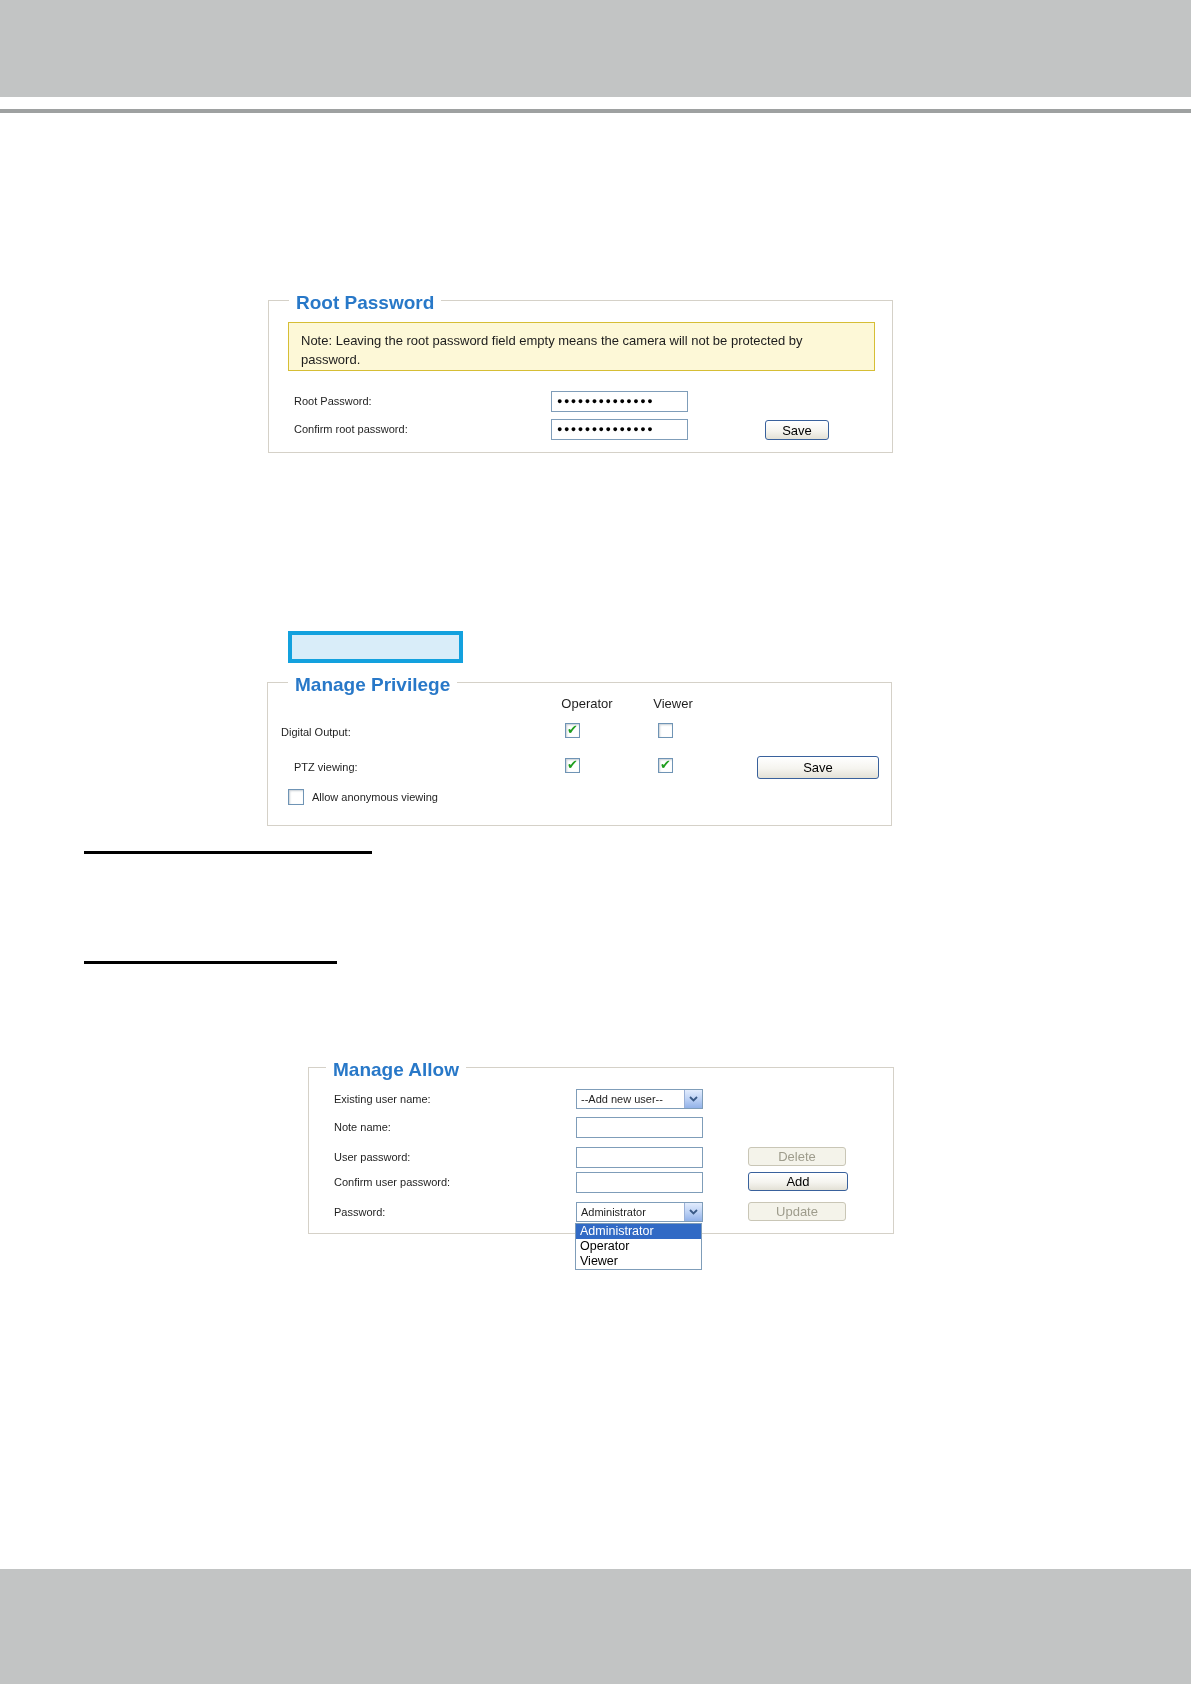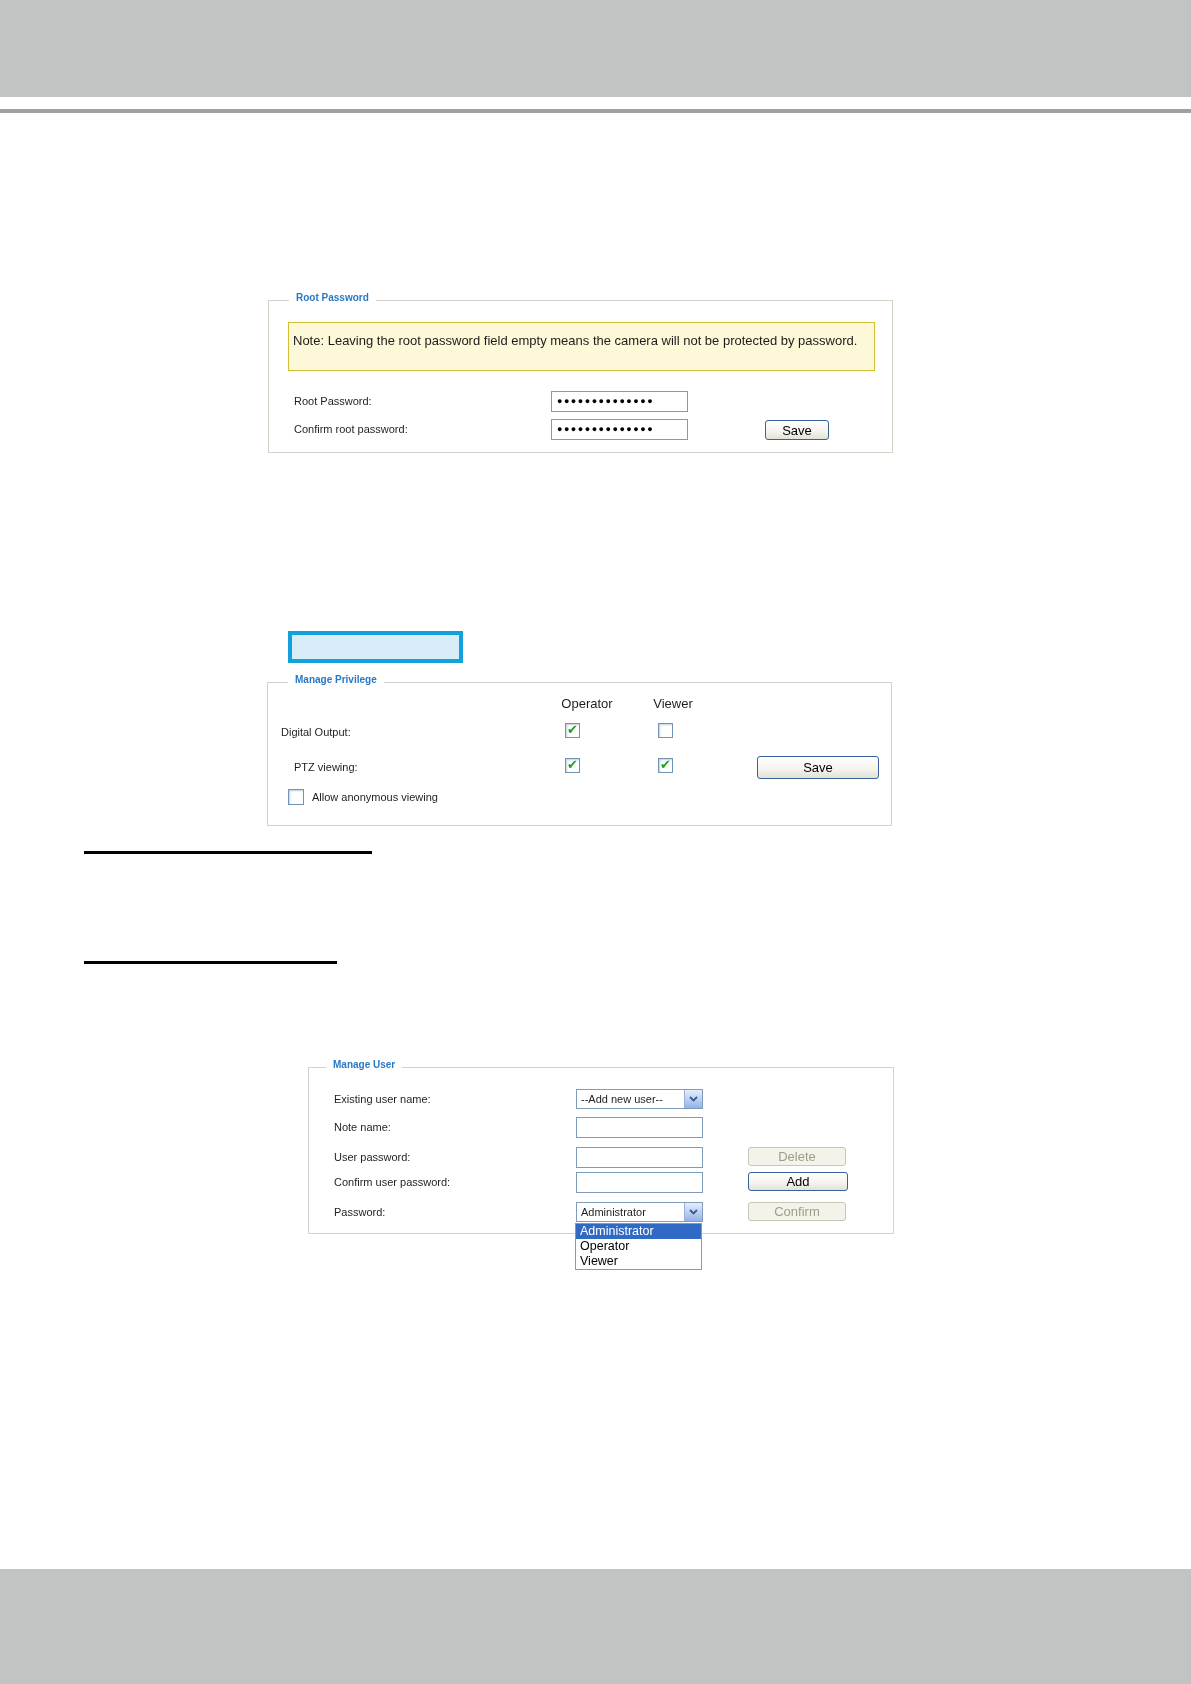--- a/index.html
+++ b/index.html
@@ -7,26 +7,26 @@
   .page{position:relative;width:1191px;height:1684px;background:#fff;overflow:hidden;margin:0 auto;}
   .abs{position:absolute;}
 
   
   .header-bar{left:0;top:0;width:1191px;height:97px;background:#c2c4c4;}
   .header-rule{left:0;top:109px;width:1191px;height:4px;background:#9ea1a1;}
   .footer-bar{left:0;top:1569px;width:1191px;height:115px;background:#c2c4c4;}
 
   
   .panel{border:1px solid #d5d1c8;background:#fff;}
-  .legend{position:absolute;top:-9px;background:#fff;padding:0 7px;color:#2878c8;font-weight:bold;font-size:10px;white-space:nowrap;}
+  .legend{position:absolute;top:-9px;background:#fff;padding:0 7px;color:#2878c8;font-weight:bold;font-size:19px;white-space:nowrap;}
 
   .lbl{position:absolute;font-size:11px;color:#1f1f1f;white-space:nowrap;}
 
   
-  .notebox{position:absolute;background:#fdf8d7;border:1px solid #d6be35;font-size:13px;line-height:19px;color:#1c1c1c;padding:8px 4px;box-sizing:border-box;}
+  .notebox{position:absolute;background:#fdf8d7;border:1px solid #d6be35;font-size:13px;line-height:19px;color:#1c1c1c;padding:8px 12px;box-sizing:border-box;}
 
   
   .txt{position:absolute;border:1px solid #7f9db9;background:#fff;box-sizing:border-box;font-size:13px;}
   .pwd{font-size:9px;letter-spacing:1.5px;line-height:19px;padding-left:5px;color:#000;overflow:hidden;}
 
   
   .btn{position:absolute;display:flex;align-items:center;justify-content:center;font-size:13px;color:#000;
        background:linear-gradient(180deg,#ffffff 0%,#f5f4ef 55%,#e3e1d6 100%);
        border:1px solid #39619c;border-radius:3px;box-shadow:inset 0 1px 0 #fff;box-sizing:border-box;}
   .btn.disabled{border-color:#c9c6b6;color:#9e9c8c;background:#f4f3ea;box-shadow:none;}
@@ -97,21 +97,21 @@
     <div class="btn" style="left:489px;top:73px;width:122px;height:23px;">Save</div>
 
     <div class="cb big" style="left:20px;top:106px;"></div>
     <div class="lbl" style="left:44px;top:108px;">Allow anonymous viewing</div>
   </div>
 
   <div class="uline" style="left:84px;top:851px;width:288px;"></div>
   <div class="uline" style="left:84px;top:961px;width:253px;"></div>
 
   <div class="abs panel" style="left:308px;top:1067px;width:584px;height:165px;">
-    <div class="legend" style="left:17px;">Manage User</div>
+    <div class="legend" style="left:17px;">Manage Allow</div>
 
     <div class="lbl" style="left:25px;top:25px;">Existing user name:</div>
     <div class="combo" style="left:267px;top:21px;width:127px;height:20px;">
       <div class="val">--Add new user--</div>
       <div class="arrow">
         <svg width="9" height="6" viewBox="0 0 9 6">
             <path d="M1 1 L4.5 4.5 L8 1" stroke="#3a5a86" stroke-width="1.8" fill="none"></path>
           </svg>
       </div>
     </div>
@@ -130,21 +130,21 @@
       <div class="val">Administrator</div>
       <div class="arrow">
         <svg width="9" height="6" viewBox="0 0 9 6">
             <path d="M1 1 L4.5 4.5 L8 1" stroke="#3a5a86" stroke-width="1.8" fill="none"></path>
           </svg>
       </div>
     </div>
 
     <div class="btn disabled" style="left:439px;top:79px;width:98px;height:19px;">Delete</div>
     <div class="btn" style="left:439px;top:104px;width:100px;height:19px;">Add</div>
-    <div class="btn disabled" style="left:439px;top:134px;width:98px;height:19px;">Confirm</div>
+    <div class="btn disabled" style="left:439px;top:134px;width:98px;height:19px;">Update</div>
   </div>
 
   <div class="droplist" style="left:575px;top:1223px;width:127px;">
     <div class="opt selected">Administrator</div>
     <div class="opt">Operator</div>
     <div class="opt">Viewer</div>
   </div>
 
   <div class="abs footer-bar"></div>
 

